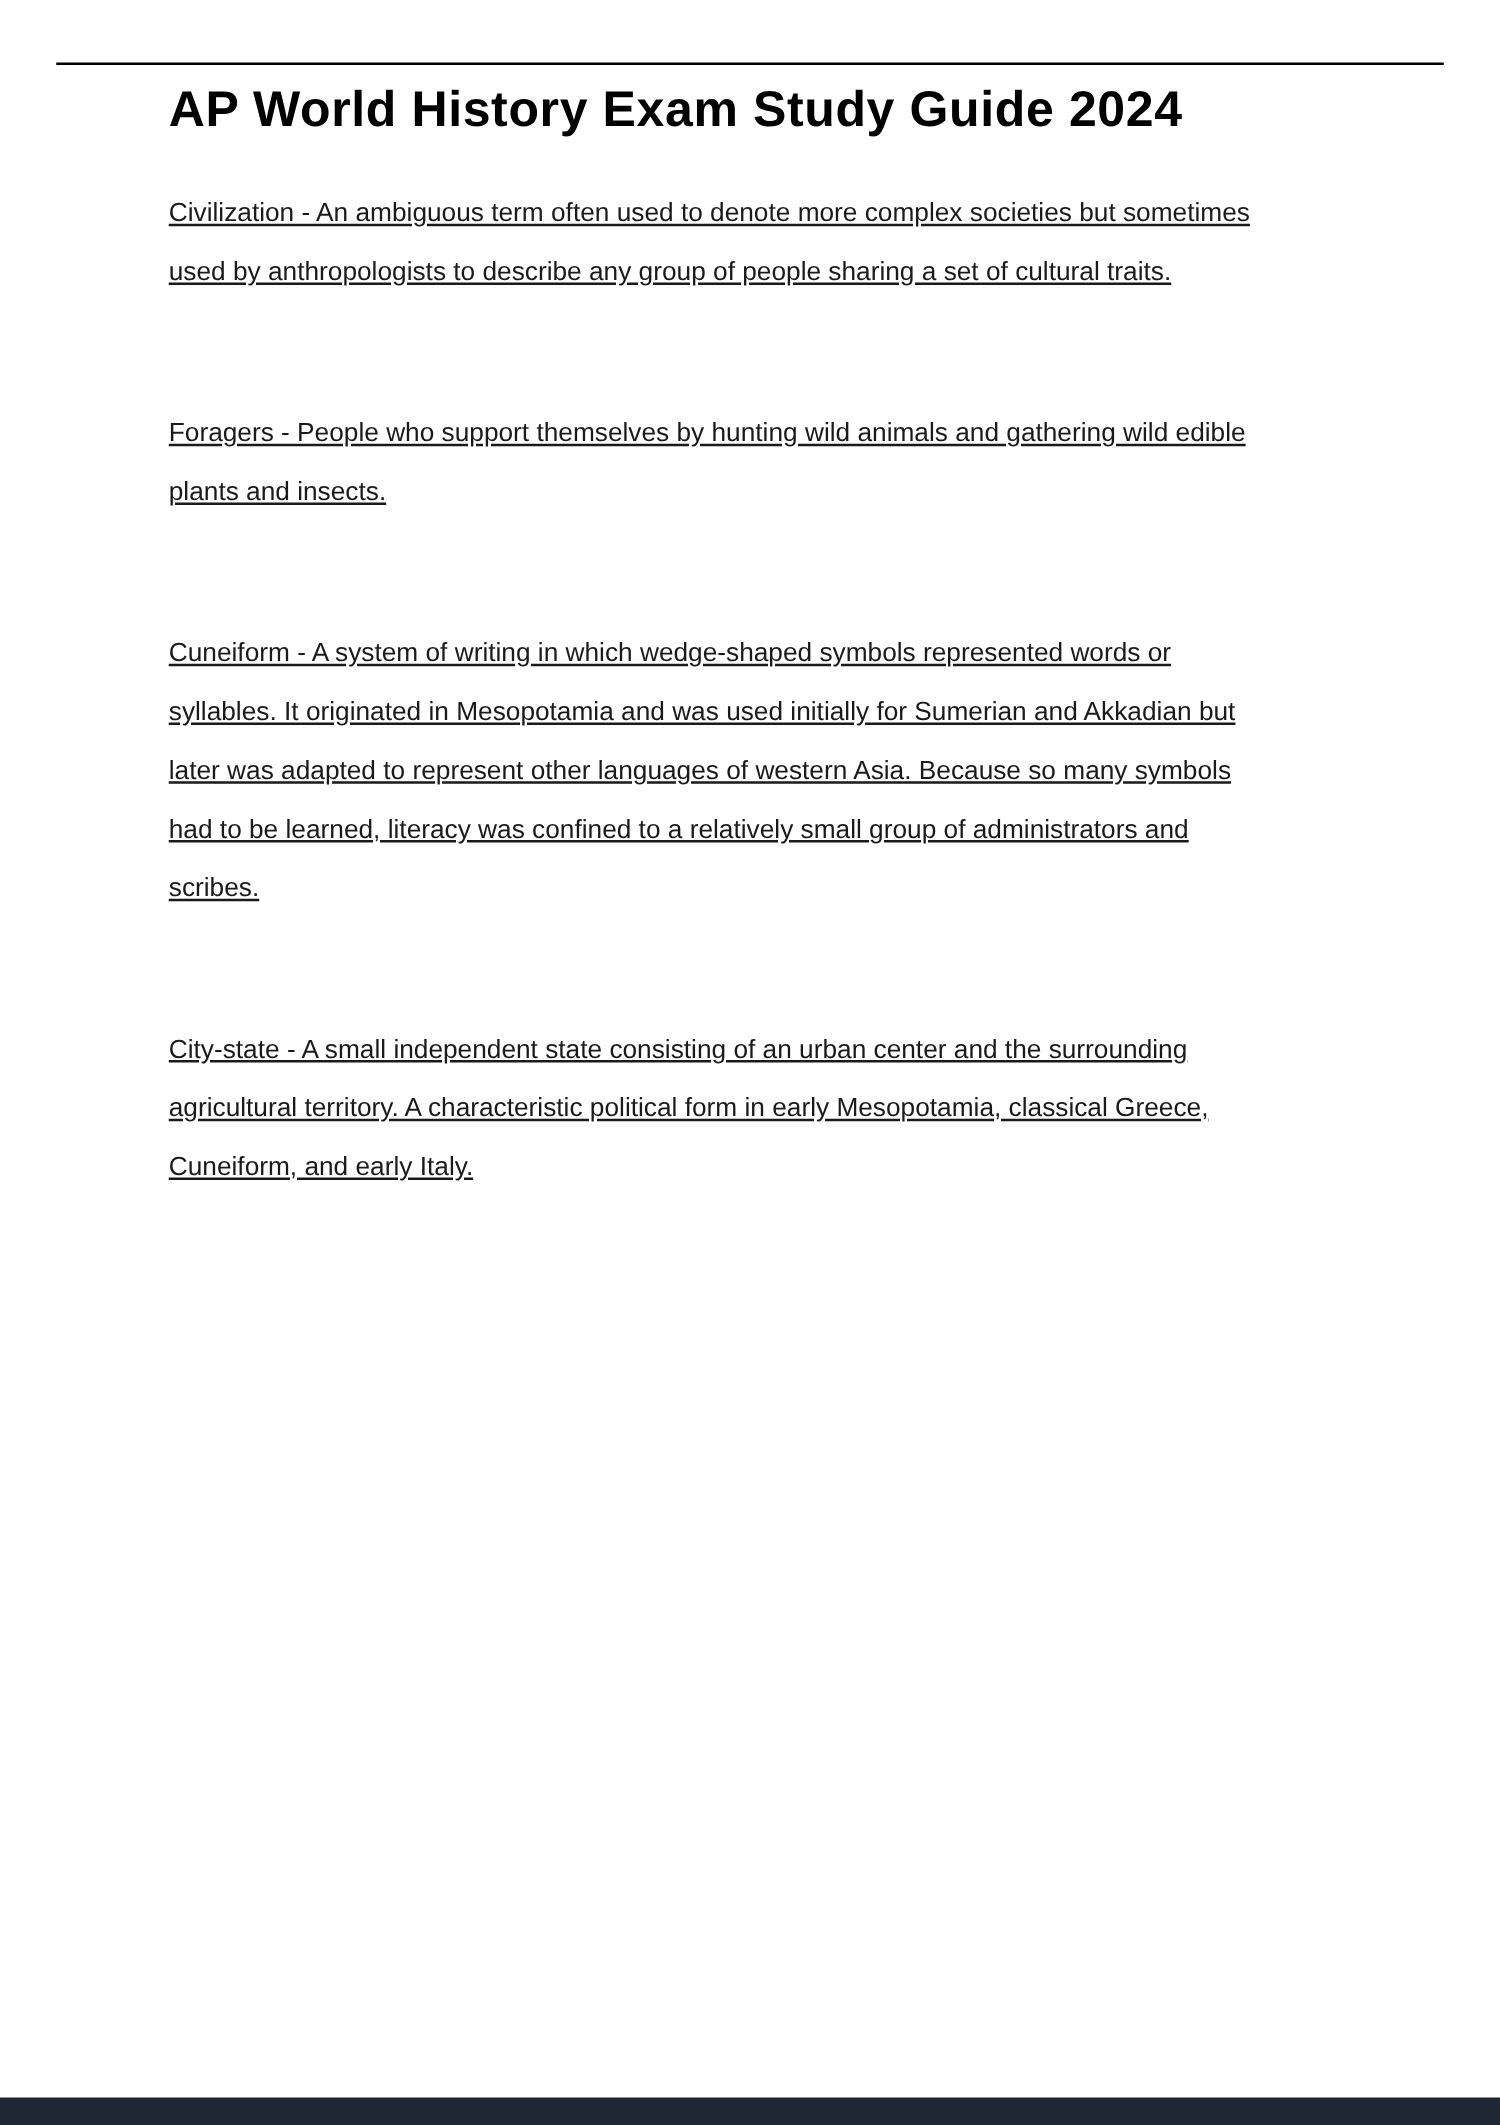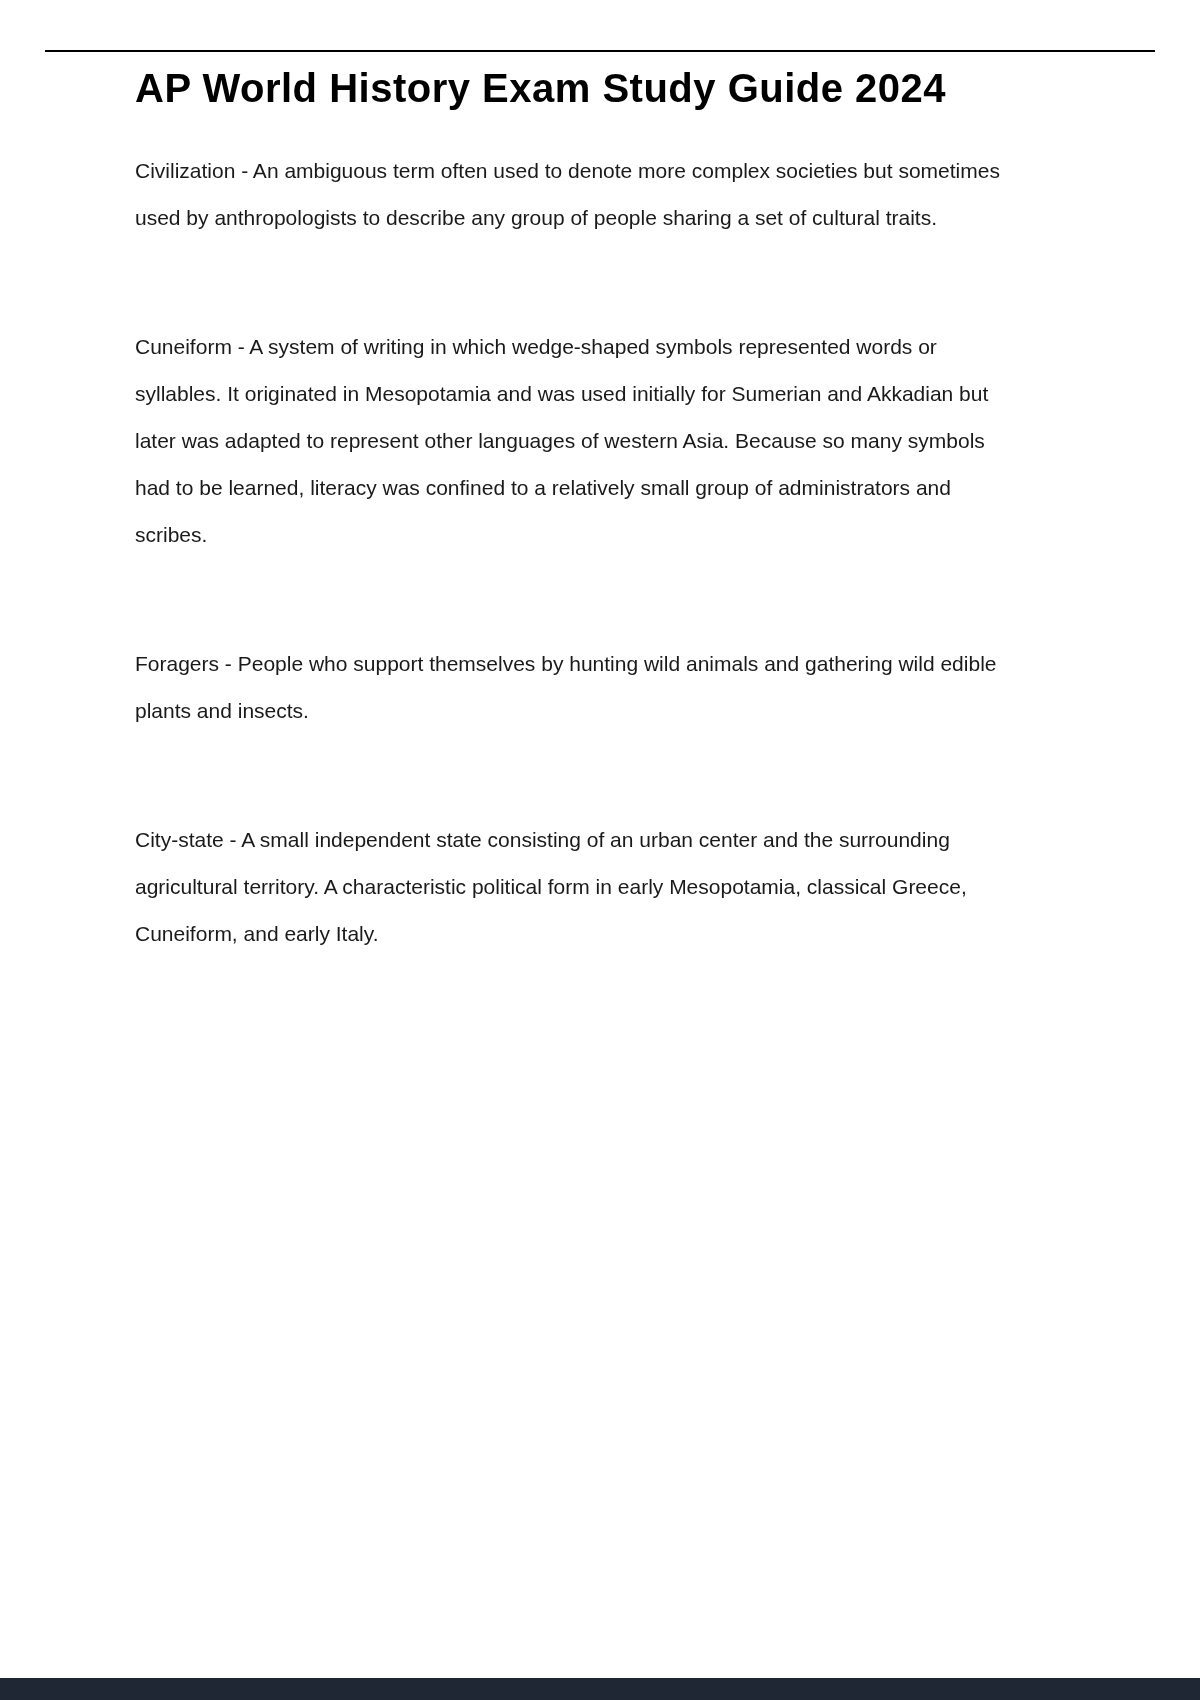--- a/index.html
+++ b/index.html
@@ -38,20 +38,21 @@
     line-height: 48px;
     color: #000000;
     margin: 0 0 35px 0;
     letter-spacing: 0.5px;
   }
   .definition {
     font-size: 21px;
     line-height: 47px;
     margin: 0 0 82px 0;
     color: #1a1a1a;
+    text-decoration: underline;
   }
   .footer-bar {
     position: absolute;
     left: 0;
     bottom: 0;
     width: 1200px;
     height: 22px;
     background: #1e2733;
   }
 </style>
@@ -61,23 +62,23 @@
 <div class="page">
 
   <hr class="top-rule">
 
   <div class="content">
 
     <h1 class="page-title">AP World History Exam Study Guide 2024</h1>
 
     <p class="definition">Civilization - An ambiguous term often used to denote more complex societies but sometimes used by anthropologists to describe any group of people sharing a set of cultural traits.</p>
 
+    <p class="definition">Foragers - People who support themselves by hunting wild animals and gathering wild edible plants and insects.</p>
+
     <p class="definition">Cuneiform - A system of writing in which wedge-shaped symbols represented words or syllables. It originated in Mesopotamia and was used initially for Sumerian and Akkadian but later was adapted to represent other languages of western Asia. Because so many symbols had to be learned, literacy was confined to a relatively small group of administrators and scribes.</p>
-
-    <p class="definition">Foragers - People who support themselves by hunting wild animals and gathering wild edible plants and insects.</p>
 
 
     <p class="definition">City-state - A small independent state consisting of an urban center and the surrounding agricultural territory. A characteristic political form in early Mesopotamia, classical Greece, Cuneiform, and early Italy.</p>
 
   </div>
 
   <div class="footer-bar"></div>
 
 </div>
 

